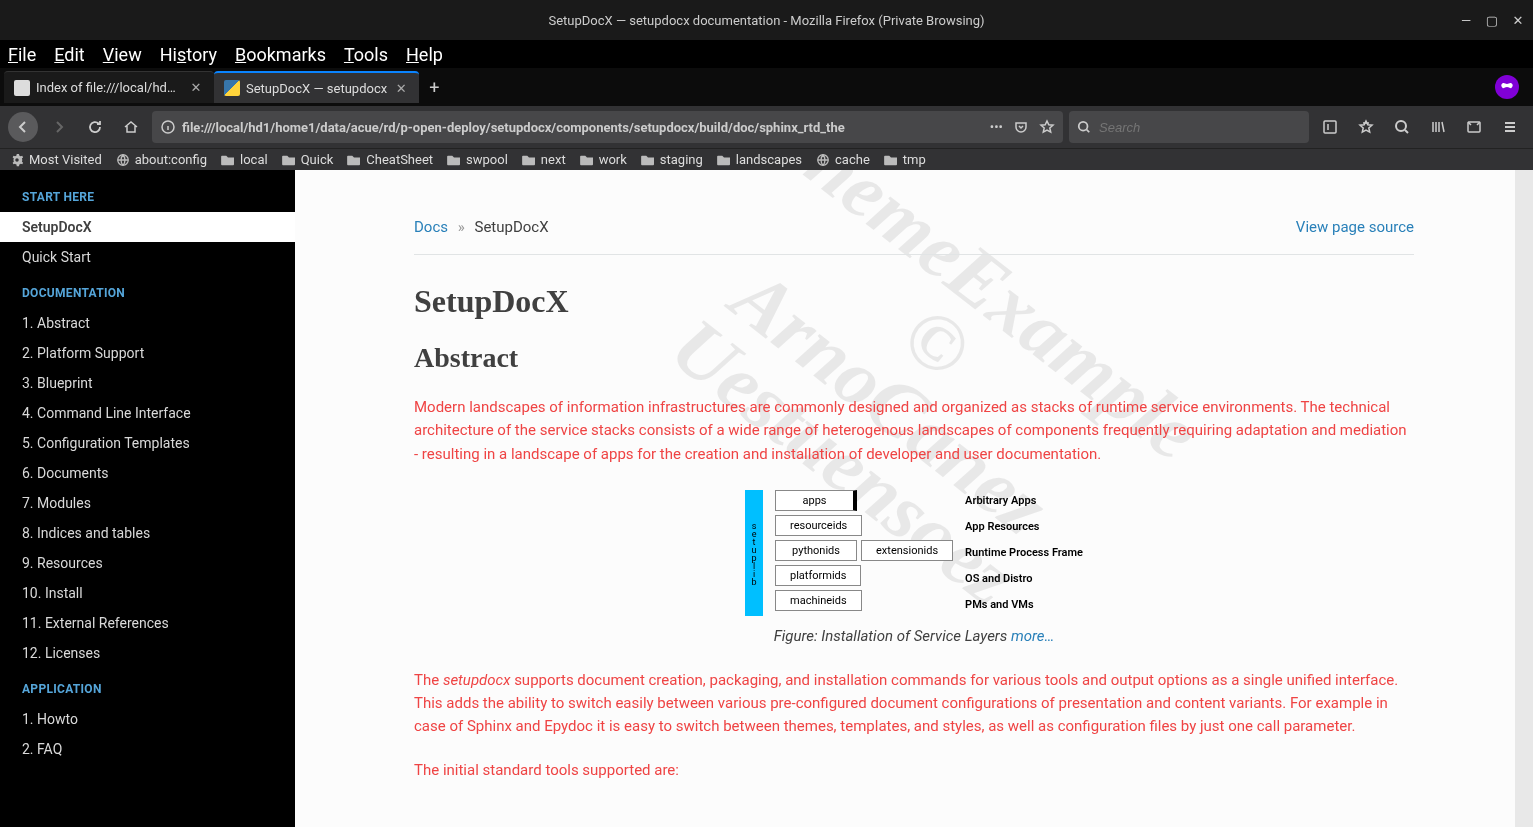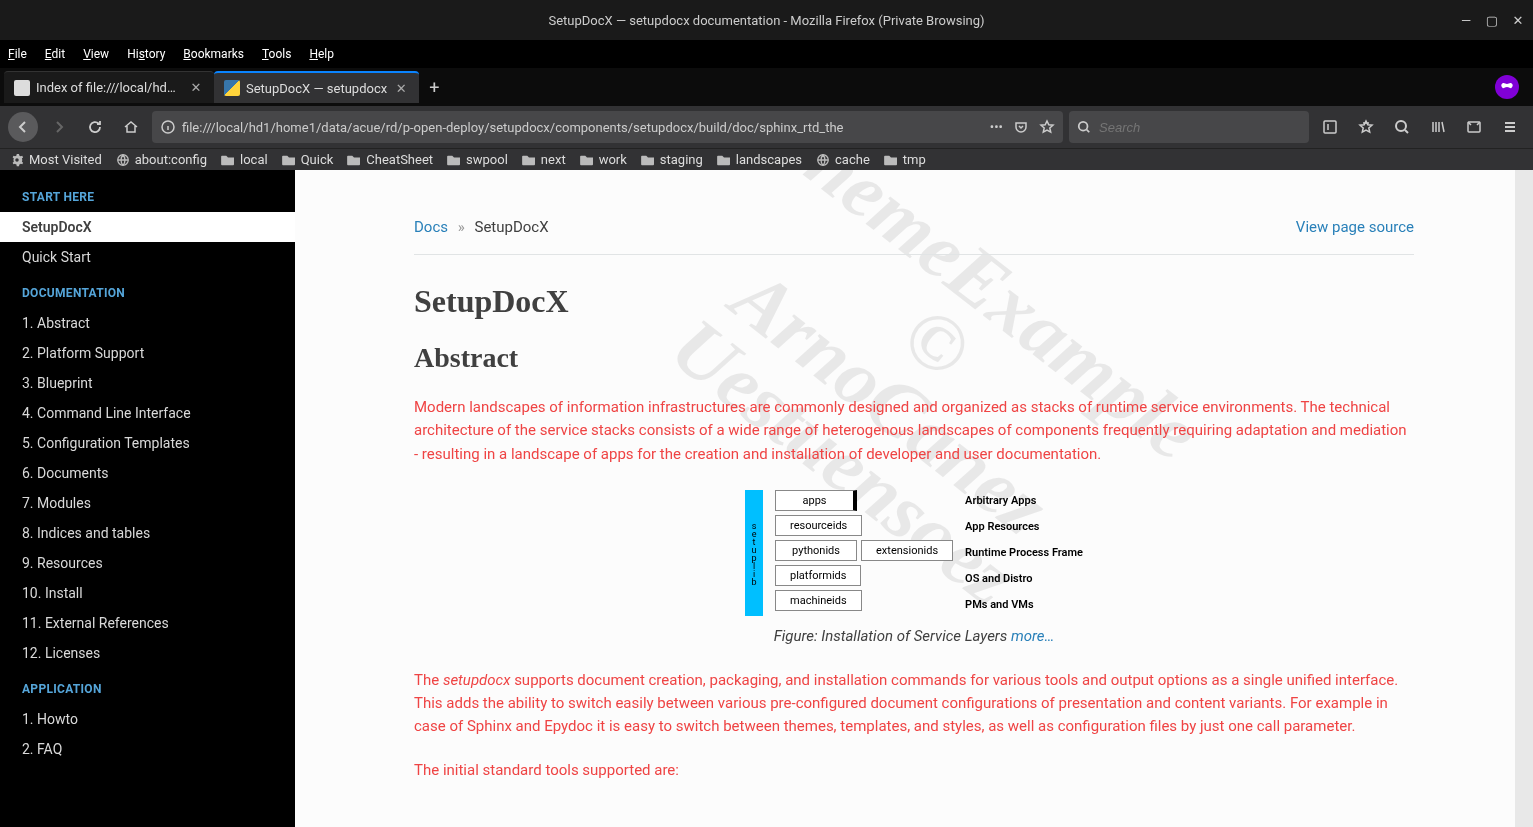--- a/index.html
+++ b/index.html
@@ -6,21 +6,21 @@
 body { font-family: -apple-system, BlinkMacSystemFont, "Segoe UI", Roboto, sans-serif; font-size: 13px; background: #f0f0f0; overflow: hidden; }
 
 .window { width: 1533px; height: 827px; display: flex; flex-direction: column; background: #fff; }
 
 
 .titlebar { background: #1a1a1a; color: #ccc; height: 40px; display: flex; align-items: center; justify-content: center; position: relative; font-size: 13px; }
 .titlebar .controls { position: absolute; right: 8px; display: flex; gap: 12px; }
 .titlebar .controls span { width: 14px; height: 14px; display: inline-flex; align-items: center; justify-content: center; color: #ccc; cursor: pointer; }
 
 
-.menubar { background: #000; color: #fff; height: 28px; display: flex; align-items: center; padding: 0 8px; gap: 18px; font-size: 12px; }
+.menubar { background: #000; color: #fff; height: 28px; display: flex; align-items: center; padding: 0 8px; gap: 18px; font-size: 18px; }
 .menubar span { cursor: pointer; }
 .menubar .u { text-decoration: underline; }
 
 
 .tabbar { background: #0c0c0c; height: 38px; display: flex; align-items: center; padding: 0 4px; }
 .tab { display: flex; align-items: center; height: 32px; padding: 0 10px; color: #ddd; font-size: 13px; border-radius: 4px 4px 0 0; max-width: 210px; gap: 6px; cursor: pointer; }
 .tab.inactive { background: #1a1a1a; border-top: 1px solid #333; }
 .tab.active { background: #323234; border-top: 2px solid #0a84ff; }
 .tab .favicon { width: 16px; height: 16px; display: inline-block; flex-shrink: 0; }
 .tab .label { white-space: nowrap; overflow: hidden; text-overflow: ellipsis; flex: 1; }
@@ -29,21 +29,21 @@
 .tabbar .spacer { flex: 1; }
 .private-badge { width: 24px; height: 24px; border-radius: 50%; background: #8000d7; display: flex; align-items: center; justify-content: center; margin-right: 10px; }
 .private-badge svg { width: 14px; height: 14px; fill: #fff; }
 
 
 .navbar { background: #323234; height: 42px; display: flex; align-items: center; padding: 0 8px; gap: 6px; }
 .navbtn { width: 30px; height: 30px; display: flex; align-items: center; justify-content: center; color: #ccc; border-radius: 4px; cursor: pointer; }
 .navbtn.back { background: #5a5a5c; border-radius: 50%; }
 .navbtn.disabled { color: #666; }
 .urlbar { flex: 1.6; height: 32px; background: #474749; border-radius: 4px; display: flex; align-items: center; padding: 0 8px; color: #ccc; font-size: 13px; gap: 6px; }
-.urlbar .urltext { flex: 1; white-space: nowrap; overflow: hidden; text-overflow: ellipsis; }
+.urlbar .urltext { flex: 1; white-space: nowrap; overflow: hidden; text-overflow: ellipsis; font-weight: bold; }
 .urlbar .actions { display: flex; gap: 10px; color: #ccc; }
 .searchbar { flex: 1; height: 32px; background: #474749; border-radius: 4px; display: flex; align-items: center; padding: 0 8px; color: #999; font-size: 13px; gap: 8px; max-width: 240px; }
 .searchbar input { background: transparent; border: none; color: #ccc; outline: none; flex: 1; font-size: 13px; font-style: italic; }
 .rightbtns { display: flex; gap: 6px; }
 
 
 .bookbar { background: #323234; height: 22px; display: flex; align-items: center; padding: 0 10px; gap: 14px; border-top: 1px solid #222; }
 .bookmark { display: flex; align-items: center; gap: 5px; color: #ddd; font-size: 13px; cursor: pointer; }
 .folder-icon { width: 14px; height: 12px; fill: #bbb; }
 

